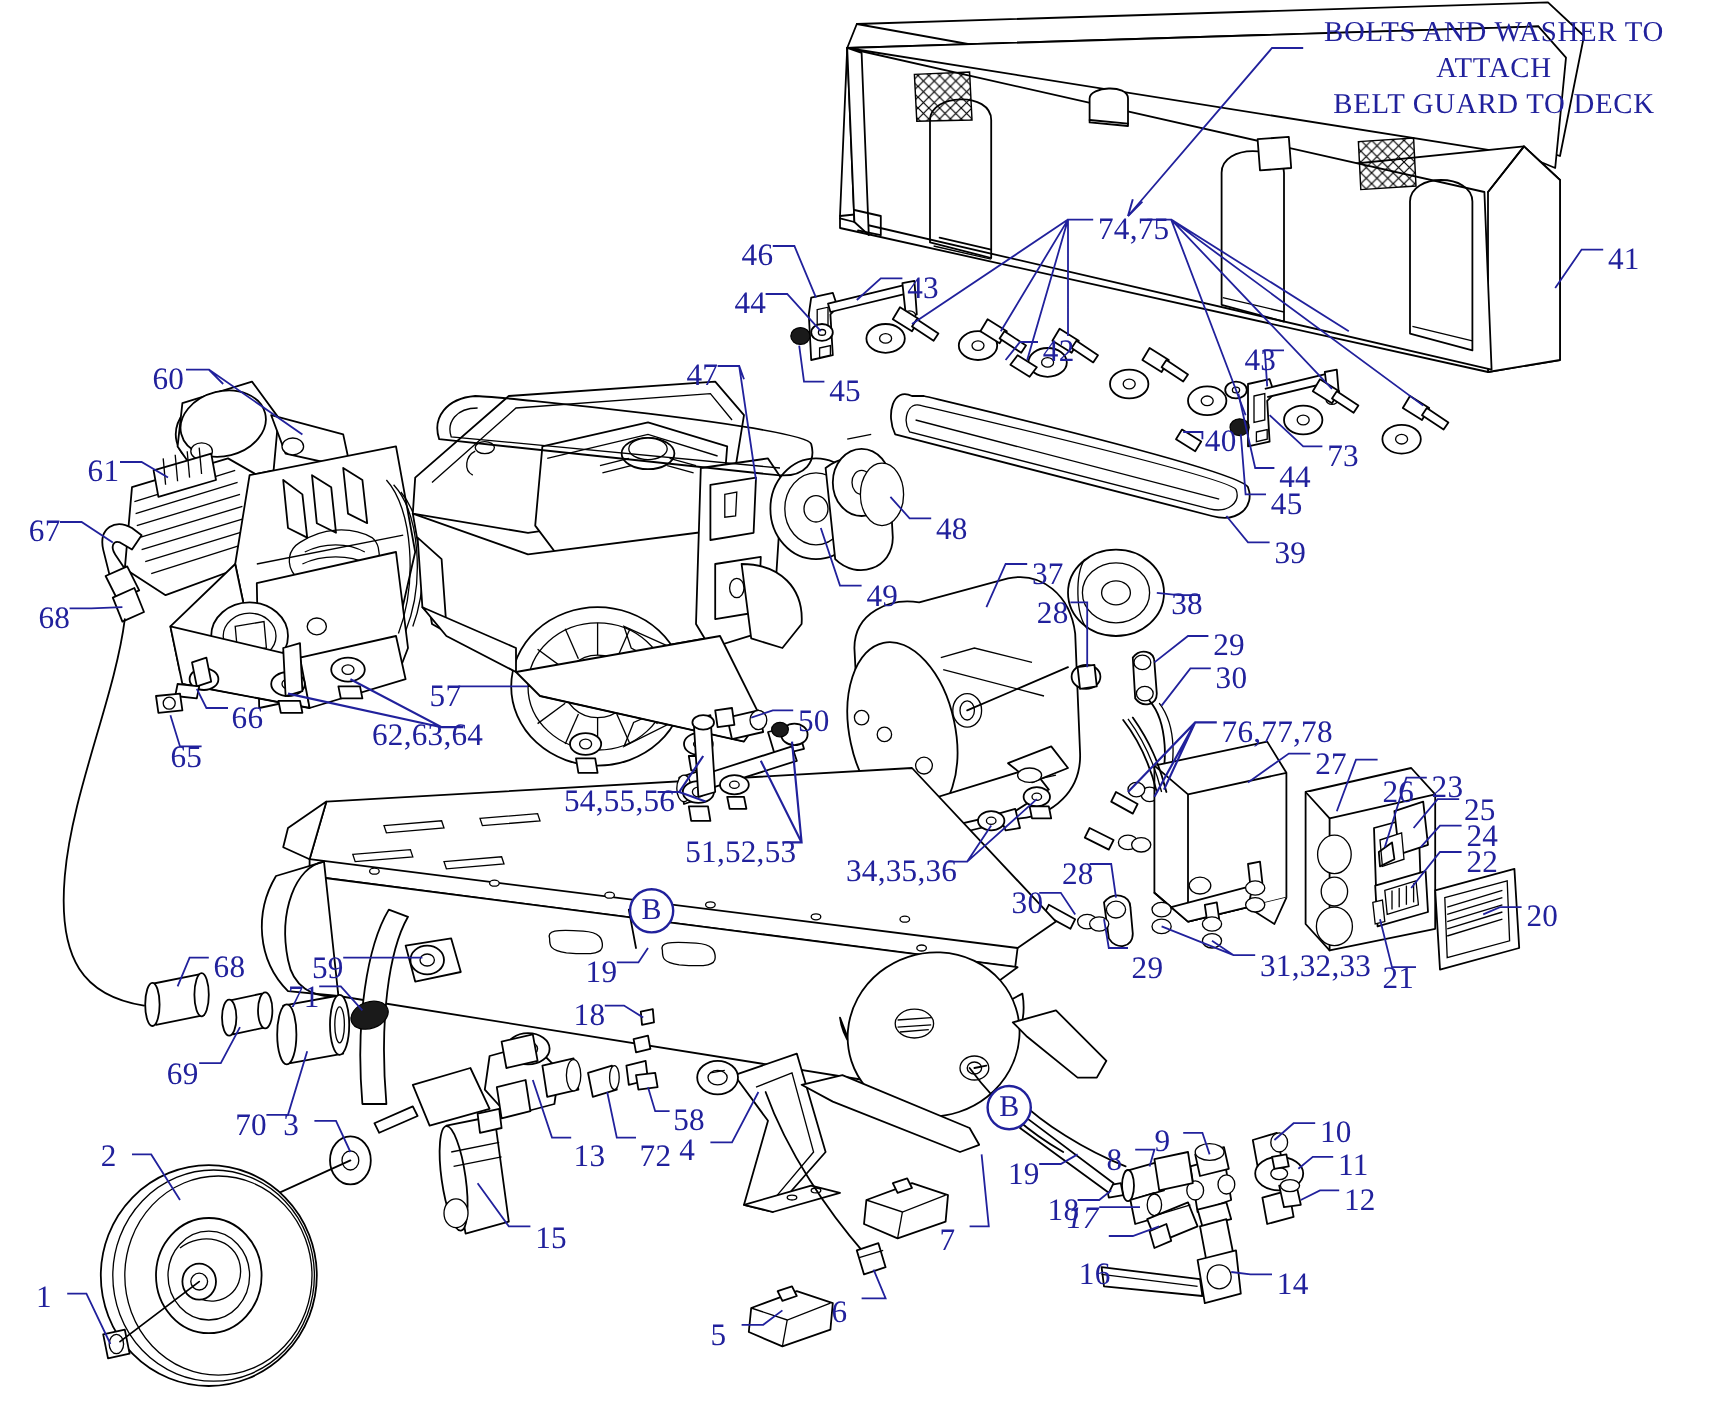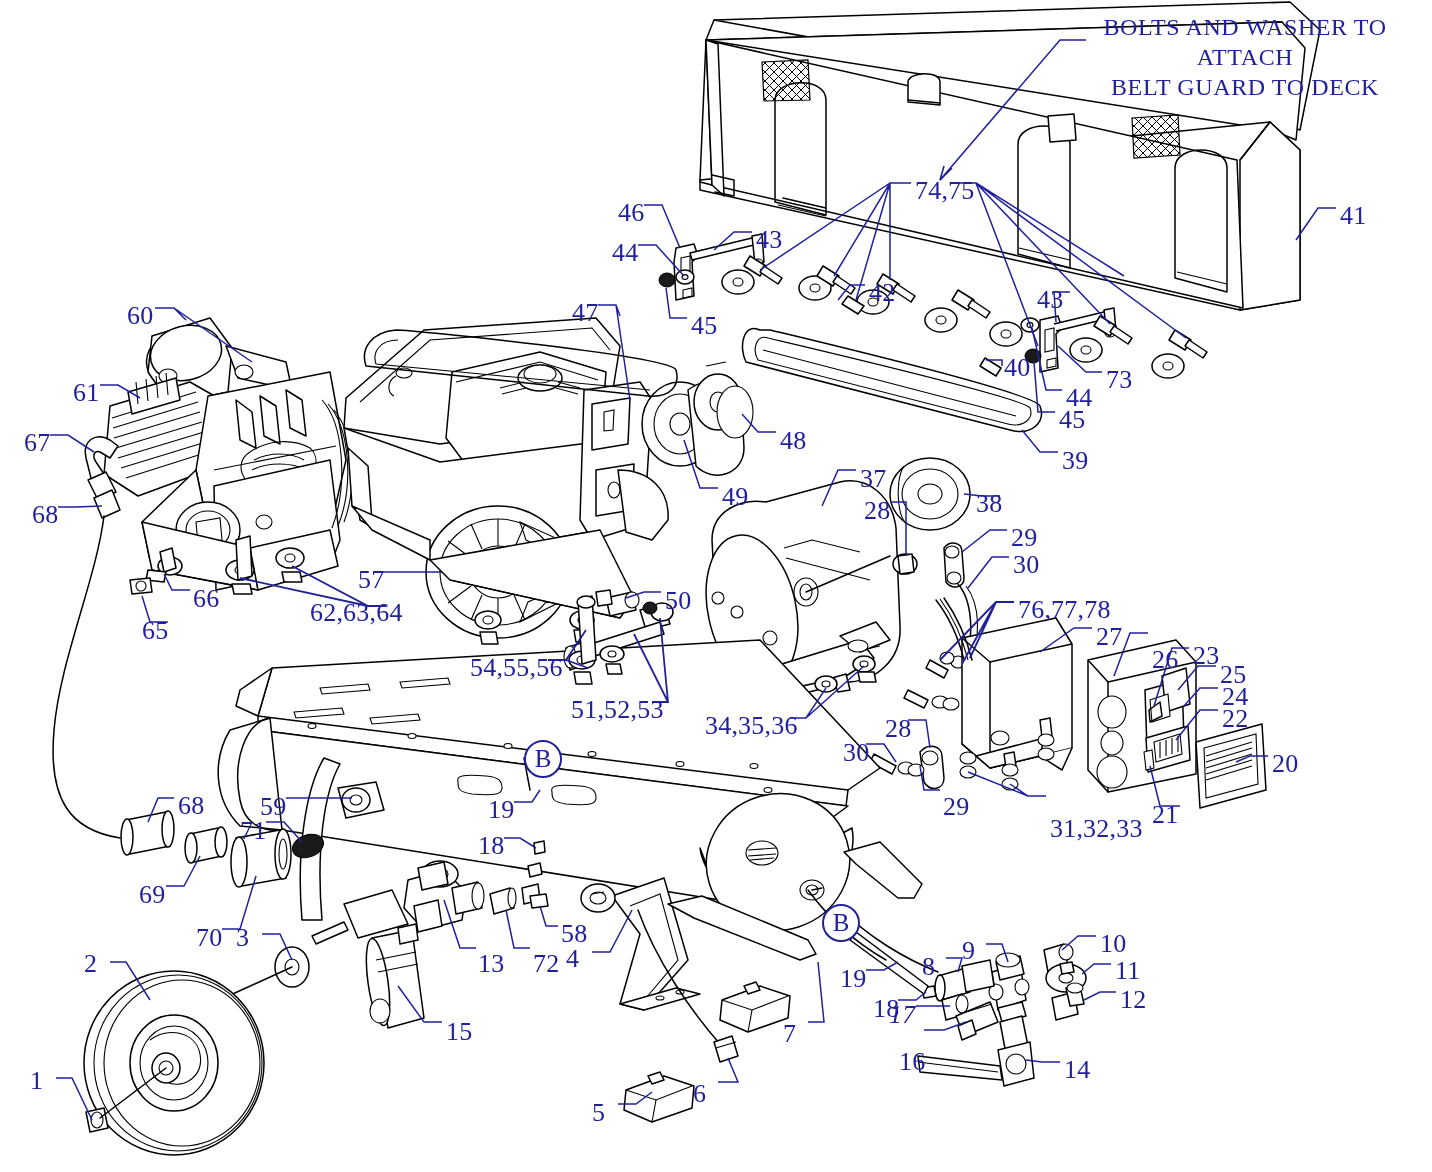--- a/index.html
+++ b/index.html
@@ -829,21 +829,21 @@
       <div class="lbl" style="left: 1222px; top: 684px;">24</div>
       <div class="lbl" style="left: 1220px; top: 662px;">25</div>
       <div class="lbl" style="left: 1152px; top: 629px; margin-top: 18px;">26</div>
       <div class="lbl" style="left: 1096px; top: 624px;">27</div>
       <div class="lbl" style="left: 864px; top: 498px;">28</div>
       <div class="lbl" style="left: 885px; top: 716px;">28</div>
       <div class="lbl" style="left: 1011px; top: 525px;">29</div>
       <div class="lbl" style="left: 943px; top: 794px;">29</div>
       <div class="lbl" style="left: 1013px; top: 552px;">30</div>
       <div class="lbl" style="left: 843px; top: 740px;">30</div>
-      <div class="lbl" style="left: 1050px; top: 792px; margin-top: 24px;">31,32,33</div>
+      <div class="lbl" style="left: 1050px; top: 792px;">31,32,33</div>
       <div class="lbl" style="left: 705px; top: 713px;">34,35,36</div>
       <div class="lbl" style="left: 860px; top: 466px;">37</div>
       <div class="lbl" style="left: 976px; top: 491px;">38</div>
       <div class="lbl" style="left: 1062px; top: 448px;">39</div>
       <div class="lbl" style="left: 984px; top: 355px; margin-left: 20px;">40</div>
       <div class="lbl" style="left: 1340px; top: 203px;">41</div>
       <div class="lbl" style="left: 869px; top: 280px;">42</div>
       <div class="lbl" style="left: 756px; top: 227px;">43</div>
       <div class="lbl" style="left: 1037px; top: 287px;">43</div>
       <div class="lbl" style="left: 612px; top: 240px;">44</div>

